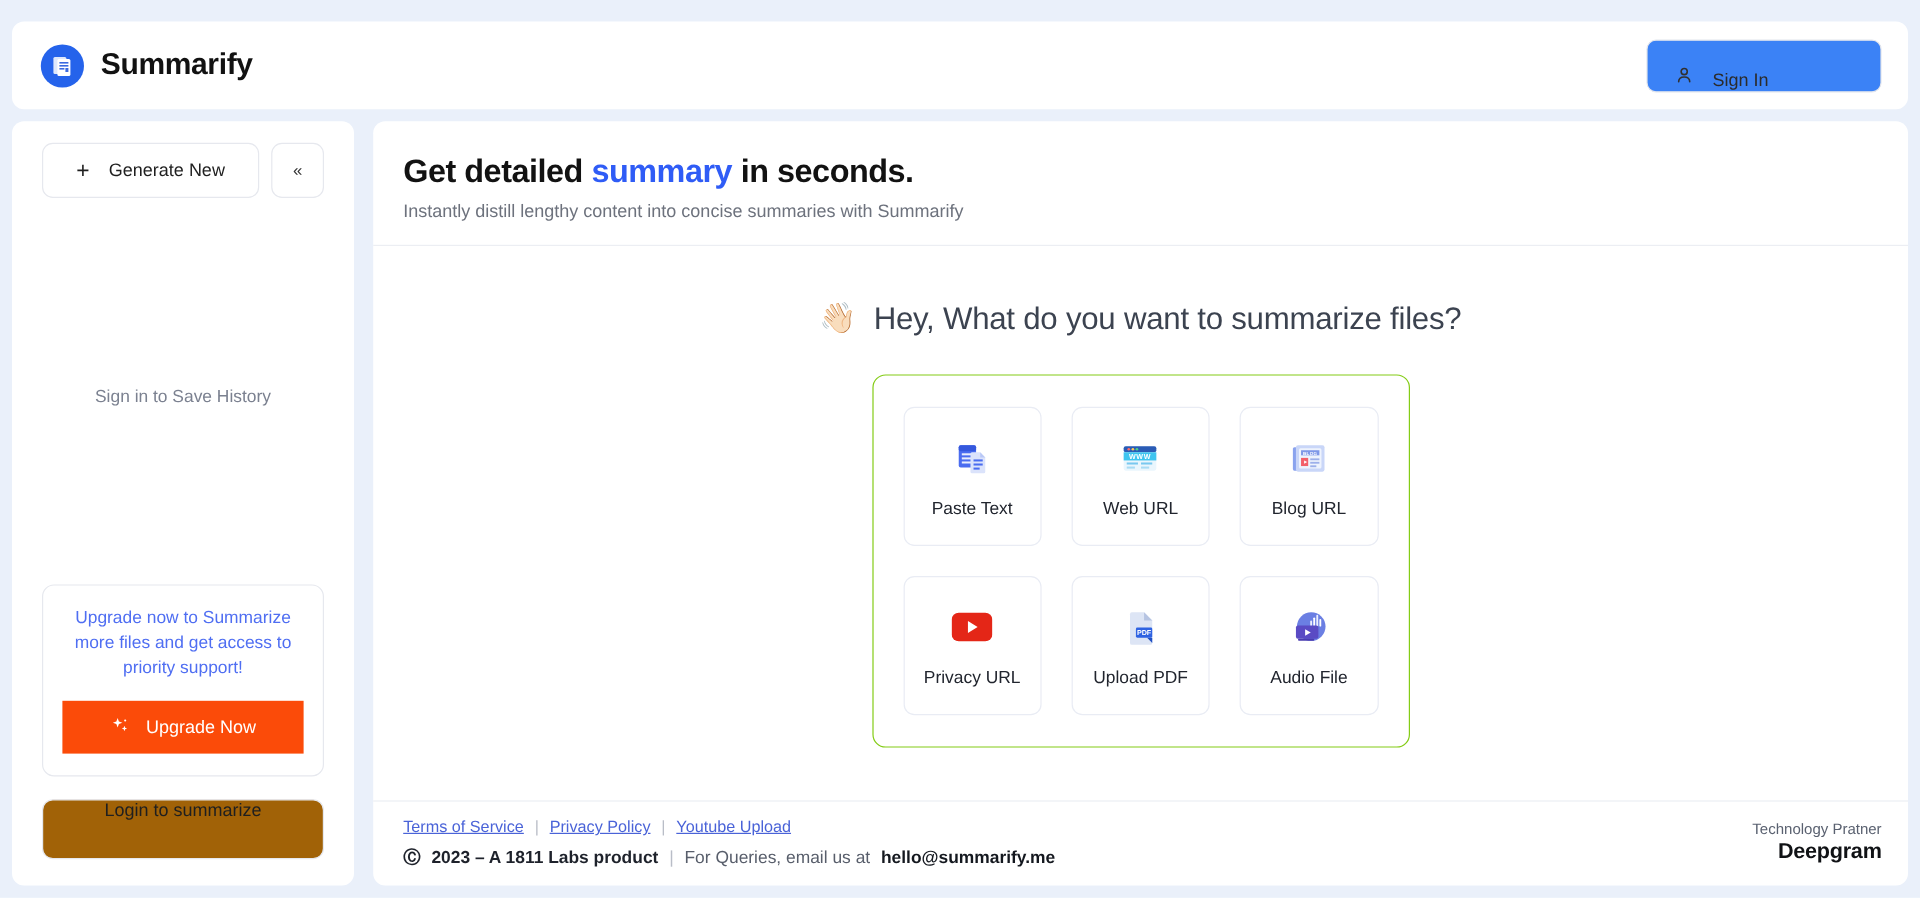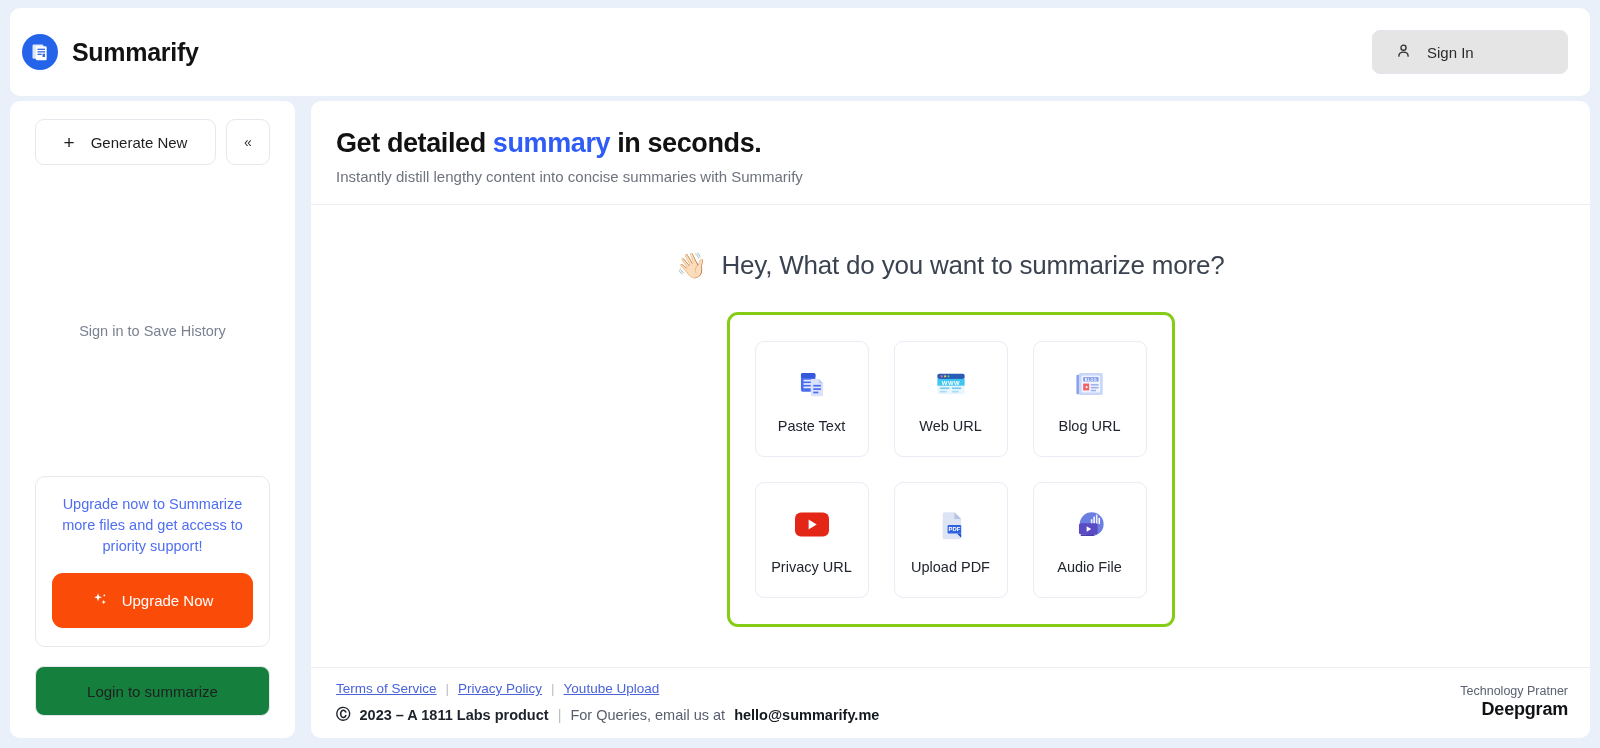--- a/index.html
+++ b/index.html
@@ -8,46 +8,46 @@
     width: 1600px;
     height: 748px;
     background: #eaf0fa;
     font-family: "Liberation Sans", sans-serif;
     overflow: hidden;
   }
 
   
   .header {
     position: absolute;
-    left: 10px; top: 8px;
-    width: 1580px; height: 88px;
+    left: 10px; top: 18px;
+    width: 1580px; height: 73px;
     background: #ffffff;
     border-radius: 10px;
     display: flex;
     align-items: center;
     justify-content: space-between;
-    padding: 0 22px 0 12px;
+    padding: 0 22px 0 24px;
   }
   .brand { display: flex; align-items: center; gap: 14px; }
   .brand-logo {
     width: 36px; height: 36px; border-radius: 50%;
     background: #2563eb;
     display: flex; align-items: center; justify-content: center;
     flex: none;
   }
   .brand-name {
     font-size: 25px; font-weight: bold; color: #121212;
     letter-spacing: -0.3px;
   }
   .signin-btn {
     height: 44px; min-width: 196px;
     border: 1px solid #e2e5ec;
     border-radius: 8px;
-    background: #e5e5e5;
-    display: flex; align-items: center;
+    background: #3b82f6;
+    display: flex; align-items: flex-end;
     gap: 15px;
     padding: 0 22px;
     cursor: pointer;
   }
   .signin-label { font-size: 15px; color: #2b2b2b; }
 
   
   .sidebar {
     position: absolute;
     left: 10px; top: 101px;
@@ -96,35 +96,35 @@
   .upgrade-text {
     text-align: center;
     font-size: 14.5px;
     line-height: 21px;
     color: #4f6ef2;
     margin-bottom: 16px;
   }
   .upgrade-btn {
     display: flex; align-items: center; justify-content: center;
     gap: 13px;
-    height: 55px;
+    height: 44px;
     background: #fb4b09;
     border: none;
-    border-radius: 11px;
+    border-radius: 0;
     color: #ffffff;
     font-size: 15px;
     cursor: pointer;
     width: 100%;
   }
   .login-btn {
     height: 50px;
     border: 1px solid #e6e8ee;
     border-radius: 9px;
-    background: #15803d;
-    display: flex; align-items: center; justify-content: center;
+    background: #a16207;
+    display: flex; align-items: flex-start; justify-content: center;
     cursor: pointer;
     font-size: 15px; color: #1f1f1f;
   }
 
   
   .main {
     position: absolute;
     left: 311px; top: 101px;
     width: 1279px; height: 637px;
     background: #ffffff;
@@ -162,21 +162,21 @@
     display: flex;
     align-items: center;
     gap: 14px;
     letter-spacing: -0.2px;
   }
   .wave { font-size: 25px; line-height: 1; }
 
   .options-box {
     margin-top: 31px;
     width: 448px;
-    border: 3px solid #84cc16;
+    border: 1px solid #84cc16;
     border-radius: 11px;
     padding: 26px 25px;
     display: grid;
     grid-template-columns: repeat(3, 1fr);
     gap: 25px 25px;
   }
   .option-card {
     height: 116px;
     border: 1px solid #e9ecf4;
     border-radius: 9px;
@@ -295,21 +295,21 @@
   <div class="main-head">
     <div class="main-title">
       <span>Get detailed </span><span class="accent">summary</span><span> in seconds.</span>
     </div>
     <div class="main-sub">Instantly distill lengthy content into concise summaries with Summarify</div>
   </div>
 
   <div class="main-body">
     <div class="greeting">
       <span class="wave">👋🏻</span>
-      <span>Hey, What do you want to summarize more?</span>
+      <span>Hey, What do you want to summarize files?</span>
     </div>
 
     <div class="options-box">
 
       <div class="option-card">
         <span class="icon-wrap">
           <svg width="34" height="34" viewBox="0 0 40 40">
             <rect x="7" y="7" width="17" height="22" rx="2" fill="#4a6cf0"></rect>
             <rect x="7" y="7" width="17" height="6" rx="2" fill="#3558dd"></rect>
             <rect x="10" y="15" width="11" height="2" fill="#e8edfd"></rect>

